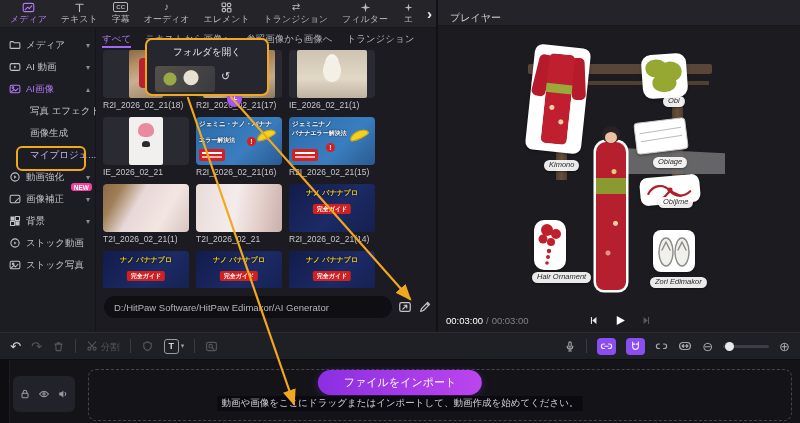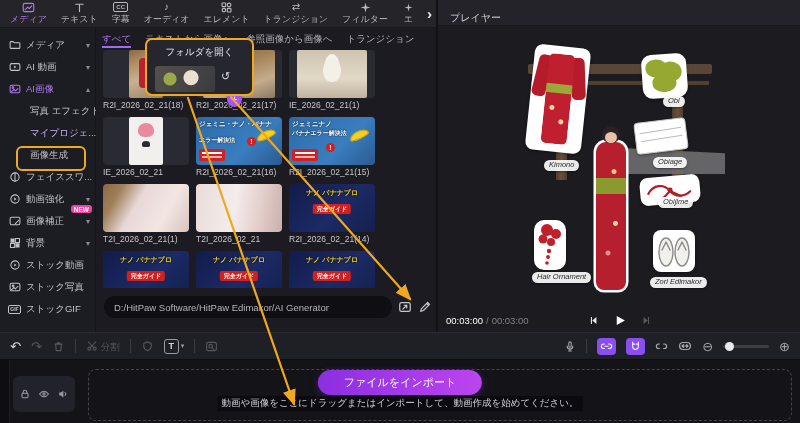--- a/index.html
+++ b/index.html
@@ -126,21 +126,21 @@
   #tl-rail { position:absolute; left:0; top:0; width:10px; height:63px; background:#0e0e12; border-right:1px solid #1c1c22;}
   #track-header { position:absolute; left:13px; top:16px; width:62px; height:36px; background:#22222a; border-radius:6px; display:flex; align-items:center; justify-content:center; gap:7px; color:#9a9aa2;}
   .thbtn { cursor:pointer; }
   #dropzone { position:absolute; left:88px; top:9px; width:704px; height:52px; border:1px dashed #45454f; border-radius:8px; }
   #import-btn { position:absolute; left:50%; transform:translateX(-50%); top:10px; padding:5px 26px; border-radius:14px; color:#fff; font-size:11px; background:linear-gradient(90deg,#8b2fe0,#bc45ee); cursor:pointer; white-space:nowrap; box-shadow:0 2px 8px #8b2fe055;}
   #drop-hint { position:absolute; left:50%; transform:translateX(-50%); top:36px; font-size:9.5px; color:#d2d2d8; background:#0a0a10; padding:1px 4px; white-space:nowrap;}
 
   
   #annot-lines { left:0; top:0; width:800px; height:423px; z-index:60; pointer-events:none;}
   #annot-box-project { left:16px; top:146px; width:70px; height:25px; border:2.5px solid #f0a81e; border-radius:6px; z-index:55; pointer-events:none;}
-  #tooltip-open-folder { left:145px; top:38px; width:109px; height:58px; border:2.5px solid #f0a81e; border-radius:7px; background:#26262e; z-index:50; overflow:hidden;}
+  #tooltip-open-folder { left:145px; top:38px; width:124px; height:58px; border:2.5px solid #f0a81e; border-radius:7px; background:#26262e; z-index:50; overflow:hidden;}
   #tooltip-open-folder .tt-text { display:block; text-align:center; margin-top:6px; font-size:9.5px; color:#e8e8ec;}
   #tooltip-open-folder .tt-art { position:absolute; left:8px; top:26px; width:60px; height:26px; border-radius:3px;
      background:radial-gradient(circle at 25% 50%, #9aa84a 0 6px, transparent 7px),radial-gradient(circle at 60% 45%, #e8e0d0 0 7px, transparent 8px),linear-gradient(120deg,#55504a,#3a3a40);}
   #tooltip-open-folder .tt-hist { position:absolute; left:74px; top:30px; font-size:11px; color:#d8d8dc;}
 </style>
 </head>
 <body>
 
 <div id="top-toolbar" class="abs">
   <div class="ttab sel">
@@ -231,35 +231,25 @@
           <circle cx="5.2" cy="6.2" r="1.1"></circle>
           <path d="M3.5 11.5l3.2-3 2.2 2 3-3"></path>
         </svg>
       </span>
     <span>AI画像</span>
     <span class="caret">▴</span>
   </div>
   <div class="sitem child">
     <span>写真 エフェクト</span>
   </div>
+  <div class="sitem child">
+    <span>画像生成</span>
+  </div>
   <div class="sitem child activechild">
     <span>マイプロジェ...</span>
-  </div>
-  <div class="sitem child">
-    <span>画像生成</span>
-  </div>
-  <div class="sitem">
-    <span class="sic">
-        <svg width="12" height="12" viewBox="0 0 16 16">
-          <circle cx="8" cy="8" r="5.5"></circle>
-          <path d="M8 2.5v11"></path>
-        </svg>
-      </span>
-    <span>フェイススワ...</span>
-    <span class="caret">▾</span>
   </div>
   <div class="sitem">
     <span class="sic">
         <svg width="12" height="12" viewBox="0 0 16 16">
           <circle cx="8" cy="8" r="5.5"></circle>
           <path d="M6.8 5.8l3.2 2.2-3.2 2.2z" fill="currentColor" stroke="none"></path>
         </svg>
       </span>
     <span>動画強化</span>
     <span class="caret">▾</span>
@@ -298,26 +288,20 @@
   </div>
   <div class="sitem">
     <span class="sic">
         <svg width="12" height="12" viewBox="0 0 16 16">
           <rect x="1.5" y="3" width="13" height="10" rx="2"></rect>
           <circle cx="5.5" cy="6.5" r="1.1"></circle>
           <path d="M3.5 11.5l3-3 2 2 3.5-3.5"></path>
         </svg>
       </span>
     <span>ストック写真</span>
-  </div>
-  <div class="sitem">
-    <span class="sic">
-        <span style="border:1px solid currentColor;border-radius:2px;font-size:5px;line-height:7px;padding:0 1px;font-weight:bold">GIF</span>
-      </span>
-    <span>ストックGIF</span>
   </div>
 </div>
 
 <div id="media-panel" class="abs">
   <div id="media-tabs">
     <span class="mtab sel">すべて</span>
     <span class="mtab">テキストから画像へ</span>
     <span class="mtab">参照画像から画像へ</span>
     <span class="mtab">トランジション</span>
   </div>

